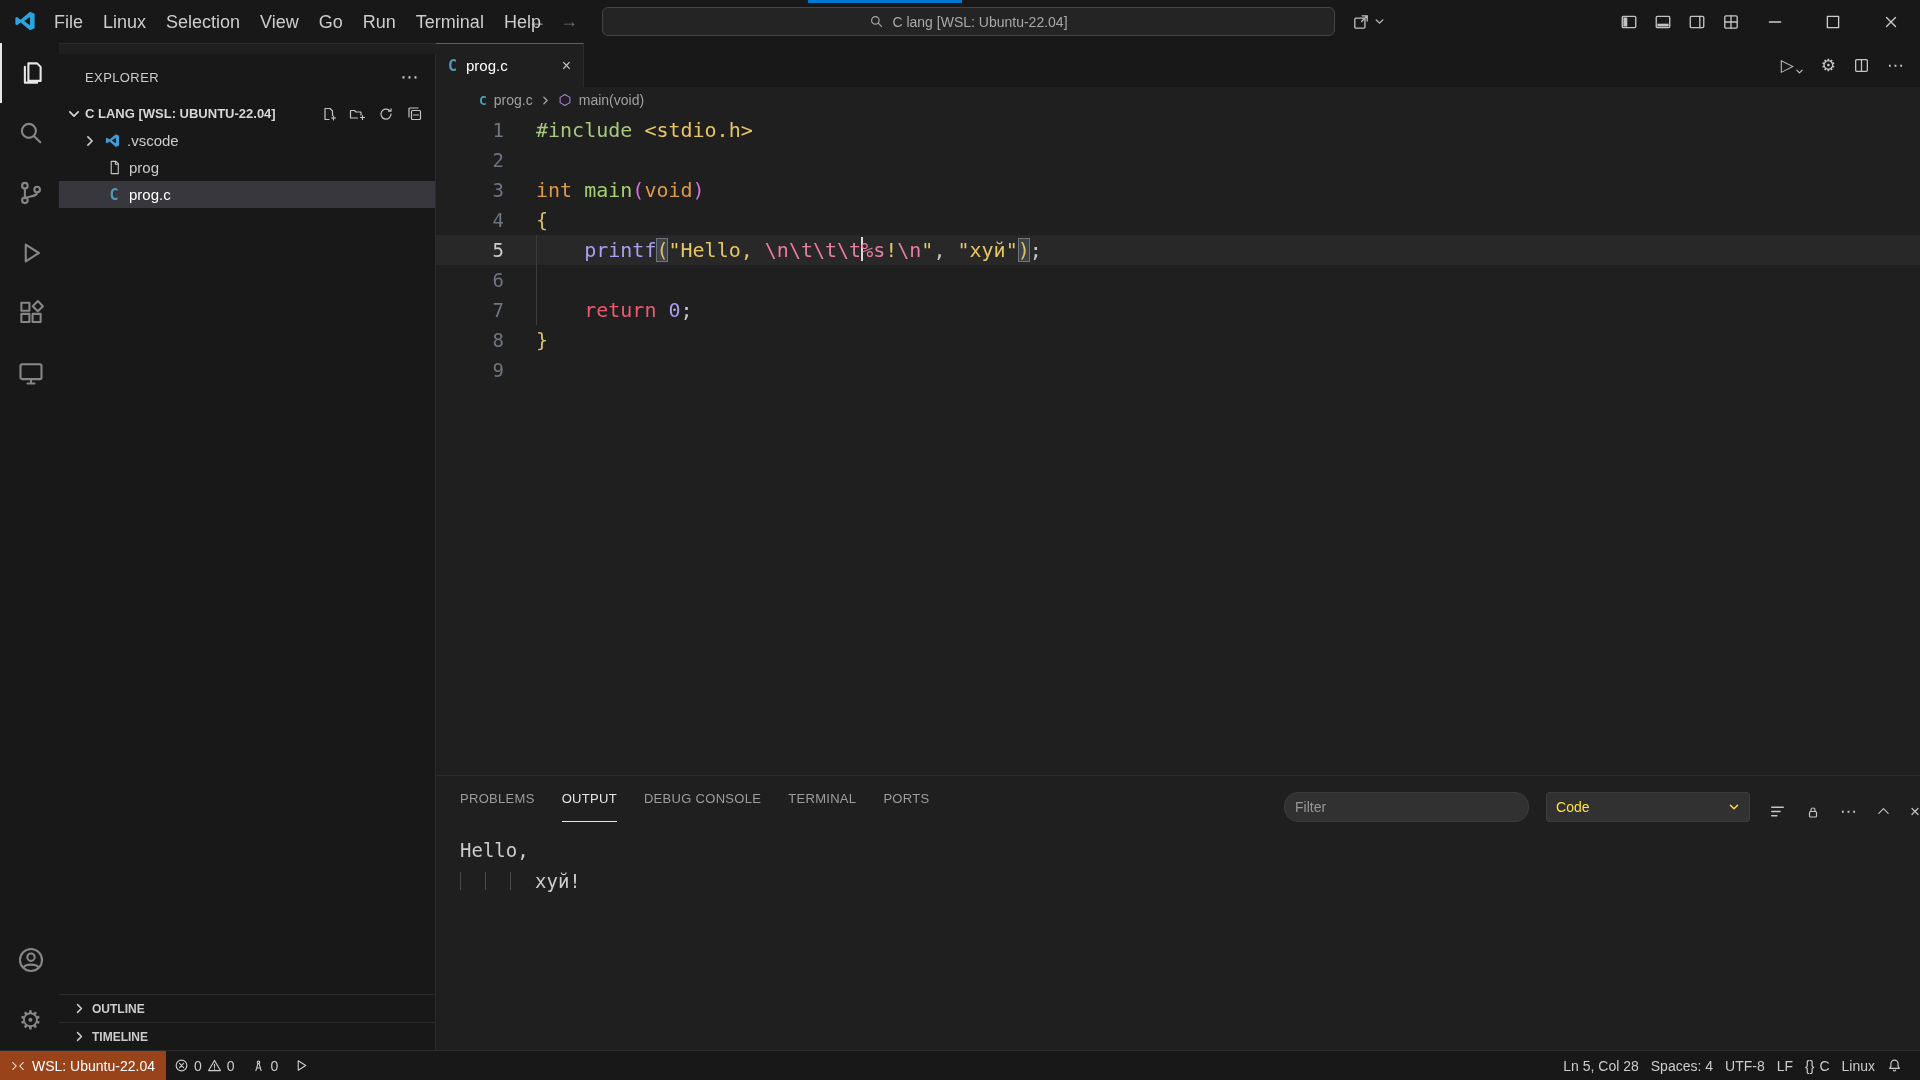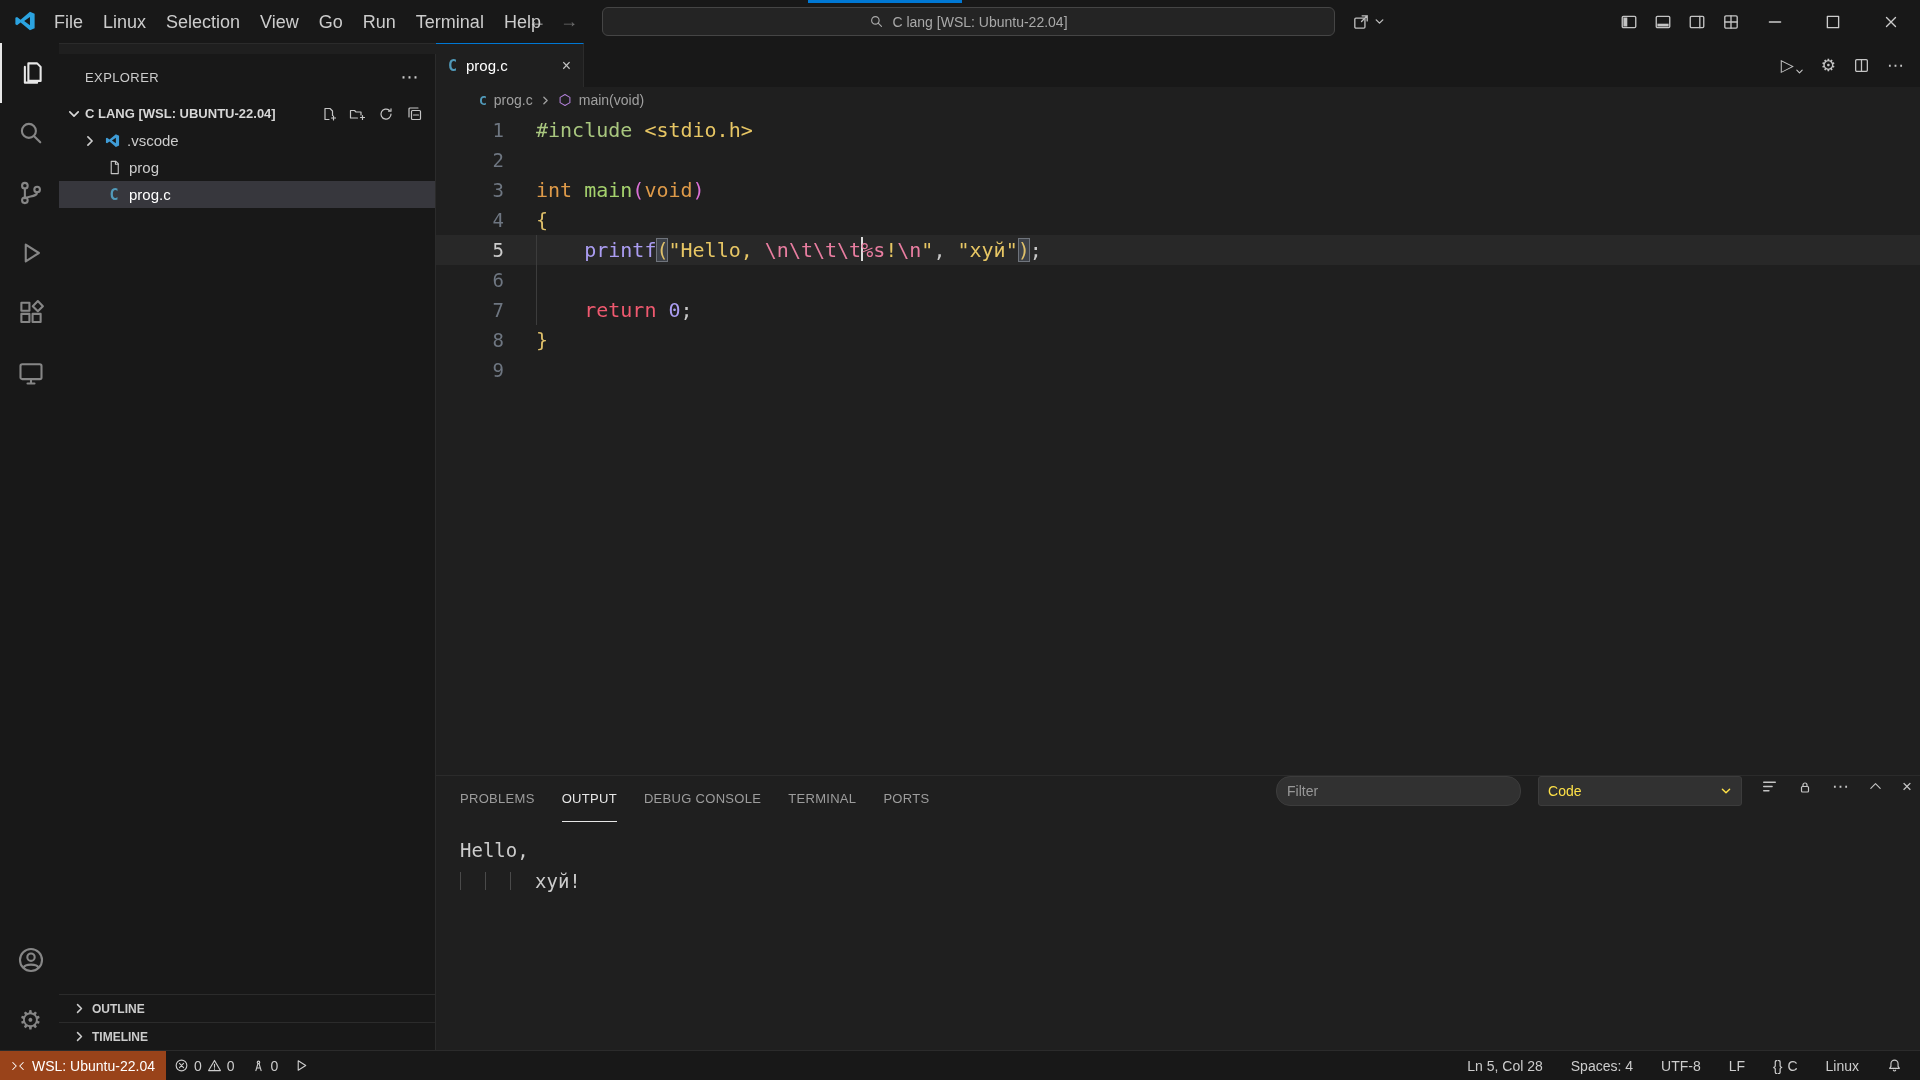--- a/index.html
+++ b/index.html
@@ -73,41 +73,41 @@
   .tok-num{color:#ab9df2;}
   .tok-kw{color:#ef596f;}
   .tok-par1{color:#da70d6;}
   .tok-par2{color:#dfc06a;}
   .tok-brc{color:#dfc06a;}
   .tok-match{background:#3d4148;outline:1px solid #6f747c;outline-offset:-1px;}
   .tok-cursor{display:inline-block;width:2px;height:24px;background:#dcdcdc;vertical-align:-4px;margin-right:-2px;}
 
   
   .panel{height:275px;flex:none;border-top:1px solid #2b2b2b;background:#1f1f1f;box-sizing:border-box;}
-  .panel-header{height:46px;display:flex;align-items:flex-start;padding:0 8px 0 24px;}
+  .panel-header{height:46px;display:flex;align-items:flex-end;padding:0 0 0 24px;}
   .panel-tab{margin-right:27px;font-size:13px;letter-spacing:.3px;color:#9d9d9d;height:100%;display:flex;align-items:center;border-bottom:1px solid transparent;box-sizing:border-box;}
   .panel-tab.active{color:#e7e7e7;border-bottom:1px solid #e7e7e7;}
   .panel-filter{margin-left:auto;width:245px;height:30px;background:#313131;border:1px solid #3c3c3c;border-radius:14px;
                 color:#cccccc;font-size:14px;padding:0 10px;box-sizing:border-box;font-family:"Liberation Sans",sans-serif;}
   .panel-filter::placeholder{color:#989898;}
   .channel-select{margin-left:17px;width:204px;height:30px;background:#313131;border:1px solid #3c3c3c;border-radius:3px;
                   display:flex;align-items:center;padding:0 9px;font-size:14px;color:#fde047;box-sizing:border-box;}
   .channel-select .chev{margin-left:auto;}
   .panel-icons{display:flex;align-items:center;gap:19px;margin-left:19px;color:#c5c5c5;}
   .panel-content{padding:13px 0 0 24px;font-family:"DejaVu Sans Mono",monospace;font-size:19px;line-height:31px;color:#cccccc;}
   .out-line{white-space:pre;}
   .tok-out{color:#cccccc;}
   .tok-guide{display:inline-block;width:24px;height:18px;border-left:1px solid #4a4a4a;vertical-align:-2px;}
 
   
   .statusbar{position:absolute;left:0;right:0;bottom:0;height:30px;background:#181818;border-top:1px solid #2b2b2b;
              display:flex;align-items:center;font-size:14px;color:#cccccc;box-sizing:border-box;}
   .sb-remote{height:100%;display:flex;align-items:center;gap:7px;padding:0 11px;background:#99431a;color:#ffffff;}
   .sb-item{display:flex;align-items:center;gap:5px;padding:0 8px;height:100%;}
-  .sb-right{margin-left:auto;display:flex;align-items:center;gap:16px;padding-right:12px;}
+  .sb-right{margin-left:auto;display:flex;align-items:center;gap:0;padding-right:12px;}
   .sb-right .sb-item{padding:0 6px;}
 </style>
 </head>
 <body>
 
 <div id="window">
 
   <div class="titlebar">
     <div class="tb-progress"></div>
     <div class="tb-logo">

